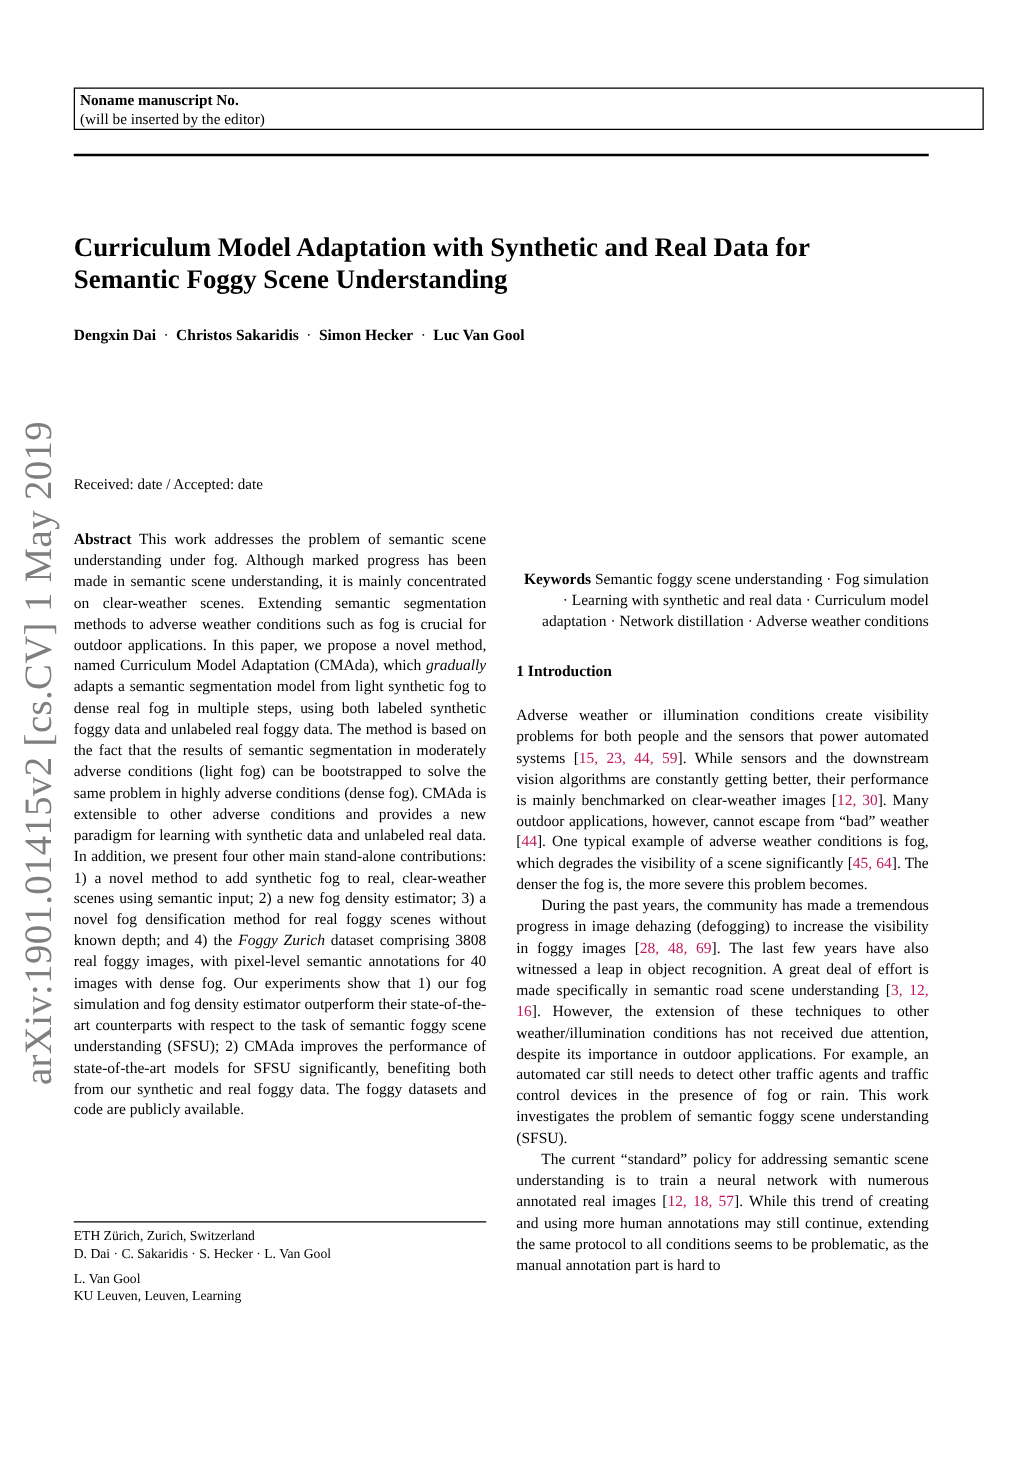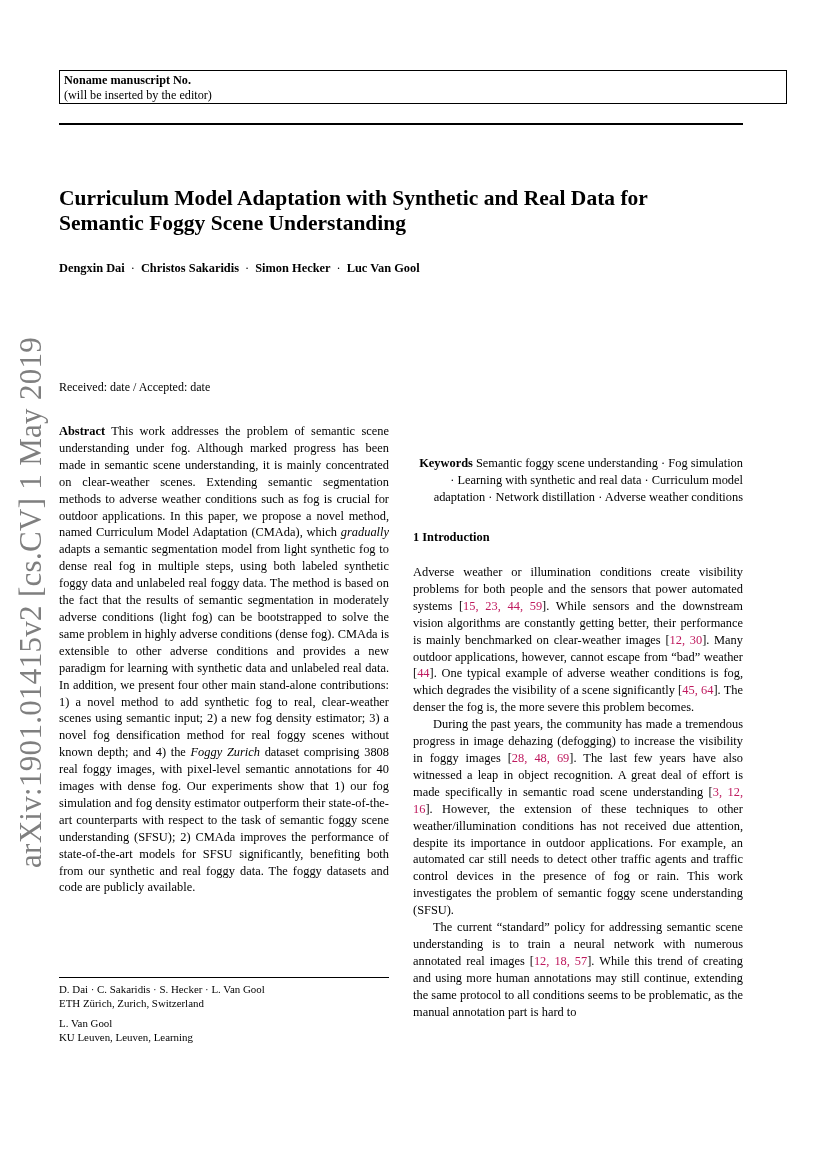--- a/index.html
+++ b/index.html
@@ -92,19 +92,19 @@
 <div class="section">1 Introduction</div>
 
 <div class="col col-right intro">
   <p><span>Adverse weather or illumination conditions create visibility problems for both people and the sensors that power auto­mated systems [</span><a class="cite">15, 23, 44, 59</a><span>]. While sensors and the down­stream vision algorithms are constantly getting better, their performance is mainly benchmarked on clear-weather im­ages [</span><a class="cite">12, 30</a><span>]. Many outdoor applications, however, cannot escape from “bad” weather [</span><a class="cite">44</a><span>]. One typical example of ad­verse weather conditions is fog, which degrades the visibil­ity of a scene significantly [</span><a class="cite">45, 64</a><span>]. The denser the fog is, the more severe this problem becomes.</span></p>
   <p class="indent"><span>During the past years, the community has made a tremendous progress in image dehazing (defogging) to in­crease the visibility in foggy images [</span><a class="cite">28, 48, 69</a><span>]. The last few years have also witnessed a leap in object recognition. A great deal of effort is made specifically in semantic road scene understanding [</span><a class="cite">3, 12, 16</a><span>]. However, the extension of these techniques to other weather/illumination conditions has not received due attention, despite its importance in out­door applications. For example, an automated car still needs to detect other traffic agents and traffic control devices in the presence of fog or rain. This work investigates the problem of semantic foggy scene understanding (SFSU).</span></p>
   <p class="indent"><span>The current “standard” policy for addressing semantic scene understanding is to train a neural network with nu­merous annotated real images [</span><a class="cite">12, 18, 57</a><span>]. While this trend of creating and using more human annotations may still con­tinue, extending the same protocol to all conditions seems to be problematic, as the manual annotation part is hard to</span></p>
 </div>
 
 <div class="foot-rule"></div>
 <div class="affil affil1">
+  <div>ETH Zürich, Zurich, Switzerland</div>
   <div>D. Dai · C. Sakaridis · S. Hecker · L. Van Gool</div>
-  <div>ETH Zürich, Zurich, Switzerland</div>
 </div>
 <div class="affil affil2">
   <div>L. Van Gool</div>
   <div>KU Leuven, Leuven, Learning</div>
 </div>
 
 </body></html>

